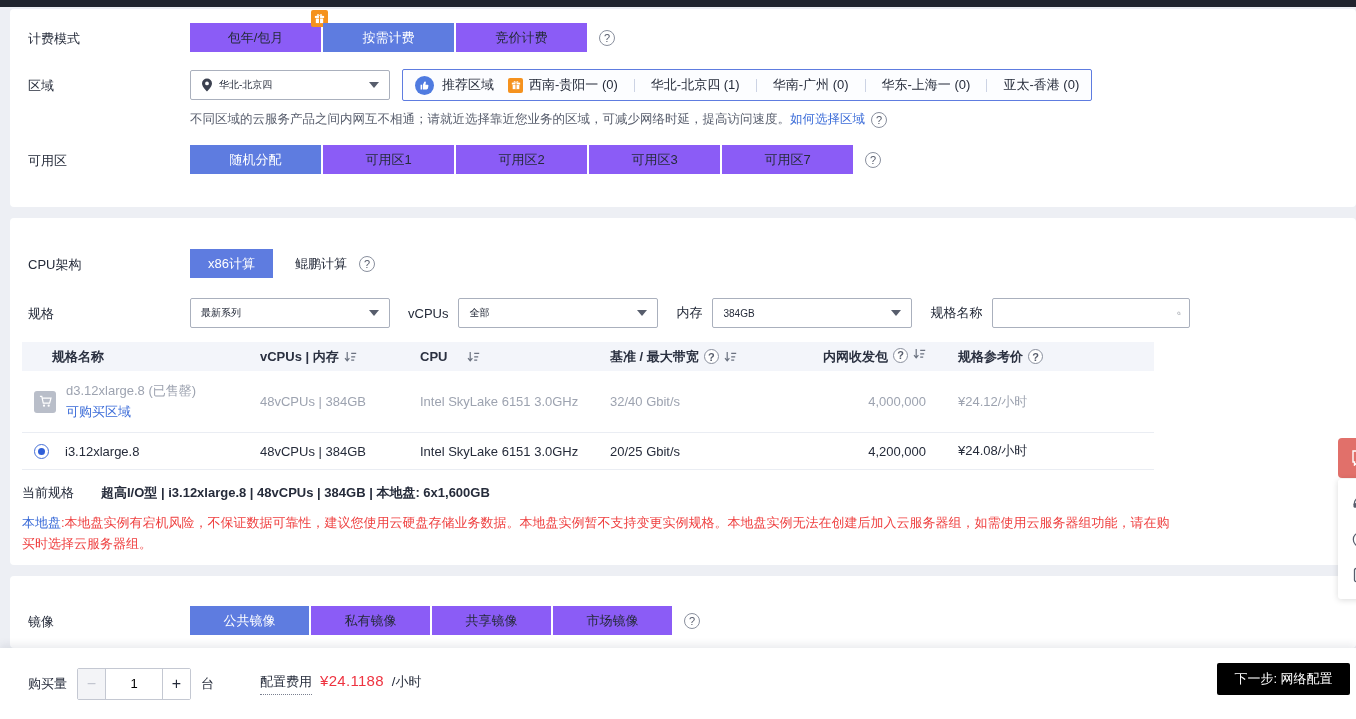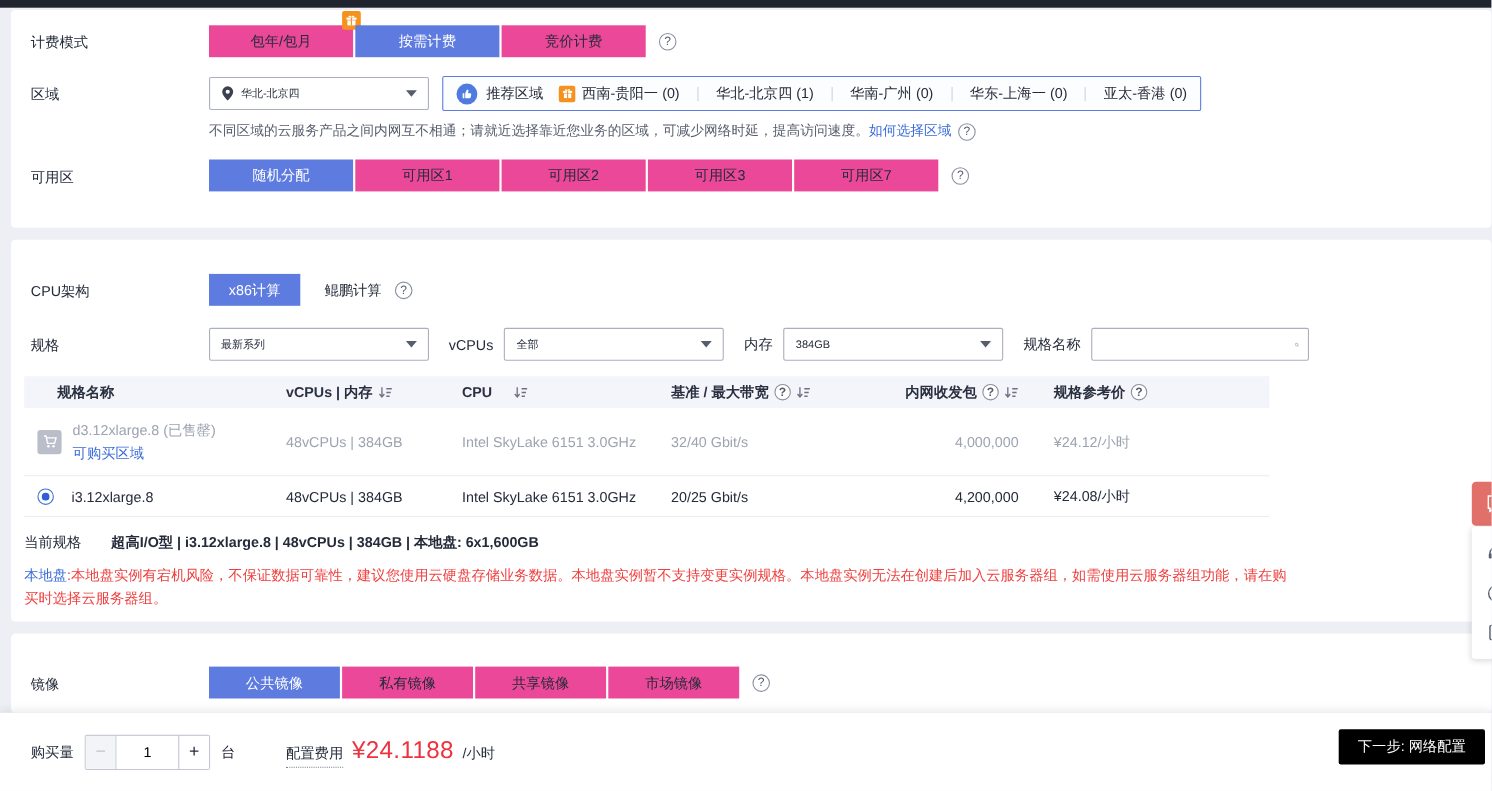--- a/index.html
+++ b/index.html
@@ -14,21 +14,21 @@
   #card-spec  { top:218px; height:347px; }
   #card-image { top:576px; height:72px; }
 
   .form-row { display:flex; align-items:flex-start; }
   .form-label { width:180px; padding-left:18px; padding-top:7px; font-size:13px; color:#252b3a; flex:0 0 180px; }
 
   
   .tabs { display:flex; gap:2px; }
   .tab {
     width:131px; height:29px; line-height:29px; text-align:center;
-    background:#ec4899; color:#252b3a; font-size:13px; cursor:pointer; position:relative;
+    background:#8b5cf6; color:#252b3a; font-size:13px; cursor:pointer; position:relative;
   }
   .tab.selected { background:#5e7ce0; color:#fff; }
   .tab.wide { width:119px; }
 
   .gift-badge {
     position:absolute; top:-13px; right:-7px; width:17px; height:17px;
     background:#f5921e; border-radius:2px; display:flex; align-items:center; justify-content:center;
   }
 
   .help {
@@ -75,21 +75,21 @@
 
   
   .spec-table { margin:14px 0 0 12px; width:1132px; font-size:13px; }
   .thead { display:flex; align-items:center; height:29px; background:#f3f5fa; color:#2a3040; font-weight:700; }
   .tr { display:flex; align-items:center; border-bottom:1px solid #eaedf3; }
   .c1 { flex:0 0 238px; padding-left:12px; display:flex; align-items:center; }
   .thead .c1 { padding-left:30px; }
   .c2 { flex:0 0 160px; display:flex; align-items:center; gap:5px; }
   .c3 { flex:0 0 190px; display:flex; align-items:center; gap:20px; }
   .c4 { flex:0 0 150px; display:flex; align-items:center; gap:5px; }
-  .c5 { flex:0 0 190px; display:flex; align-items:center; gap:5px; justify-content:flex-end; padding-right:24px; }
+  .c5 { flex:0 0 190px; display:flex; align-items:flex-start; gap:5px; justify-content:flex-end; padding-right:24px; }
   .c6 { flex:1; display:flex; align-items:center; gap:5px; padding-left:8px; }
   .thead .help { margin-left:0; width:15px; height:15px; flex-basis:15px; }
   .sort-ic { display:inline-flex; }
   .row-soldout { height:62px; color:#9da3b0; }
   .row-sel { height:37px; color:#252b3a; }
   .soldout-badge { width:22px; height:22px; background:#b9bec9; border-radius:3px; display:flex; align-items:center; justify-content:center; margin-right:10px; flex:0 0 22px; }
   .name-stack { display:flex; flex-direction:column; gap:3px; }
   .name-stack .link { font-size:13px; }
   .radio { width:15px; height:15px; border:1px solid #4670d8; border-radius:50%; margin-right:16px; display:flex; align-items:center; justify-content:center; flex:0 0 15px; }
   .radio .dot { width:7px; height:7px; border-radius:50%; background:#2f5fd8; }
@@ -109,21 +109,21 @@
   .qty-label { margin-left:28px; }
   .stepper { display:flex; margin-left:10px; border:1px solid #c4c8d2; border-radius:2px; height:32px; }
   .step-btn { width:28px; display:flex; align-items:center; justify-content:center; font-size:16px; cursor:pointer; background:#fff; }
   .step-btn.minus { background:#f3f4f7; color:#c0c4ce; border-right:1px solid #c4c8d2; }
   .step-btn.plus { color:#252b3a; border-left:1px solid #c4c8d2; }
   .stepper input { width:56px; border:0; outline:0; text-align:center; font-size:13px; font-family:inherit; }
   .unit { margin-left:10px; }
   .fee-block { margin-left:46px; }
   .fee-line1 { display:flex; align-items:baseline; gap:8px; }
   .fee-label { border-bottom:1px dotted #7a8090; padding-bottom:3px; cursor:default; }
-  .fee-price { font-size:22px; color:#ee3340; letter-spacing:.3px; }
+  .fee-price { font-size:15px; color:#ee3340; letter-spacing:.3px; }
   .fee-per { color:#252b3a; }
   .fee-line2 { margin-top:5px; font-size:12.5px; color:#252b3a; }
   .next-btn {
     position:absolute; right:6px; top:15px; width:133px; height:32px; background:#000000; color:#fff;
     border:0; border-radius:2px; font-size:13px; font-family:inherit; cursor:pointer;
   }
 
   
   .side-float { position:absolute; top:438px; right:-27px; width:45px; }
   .side-chat { width:45px; height:40px; background:#e1706a; border-radius:4px 0 0 4px; display:flex; align-items:center; justify-content:center; }

